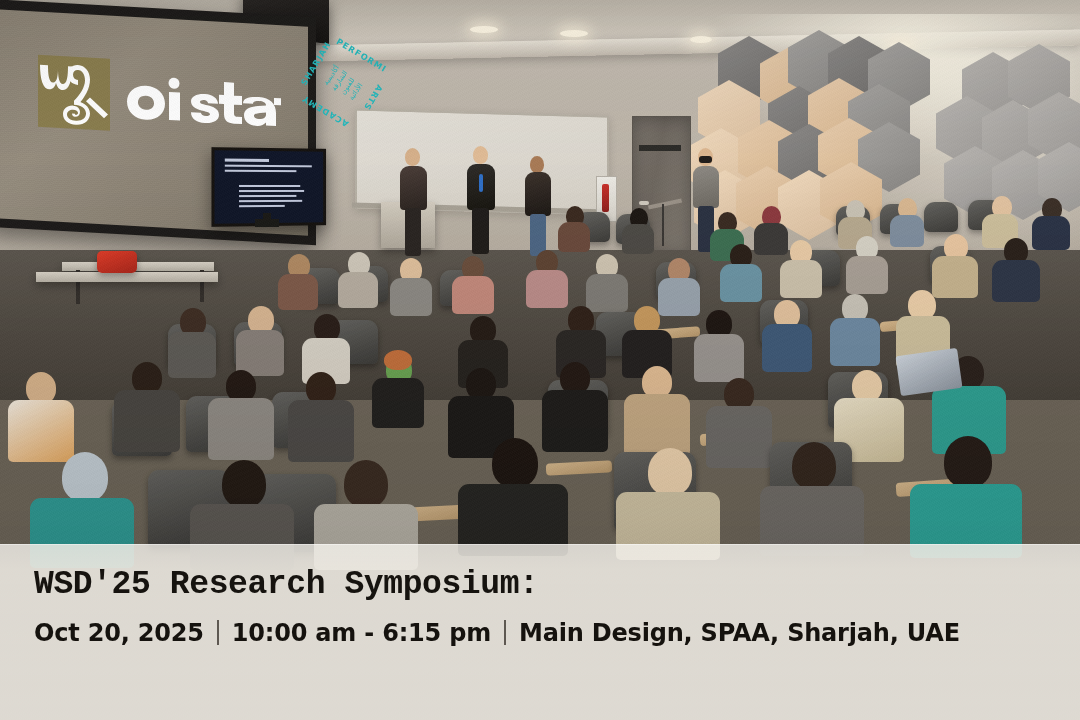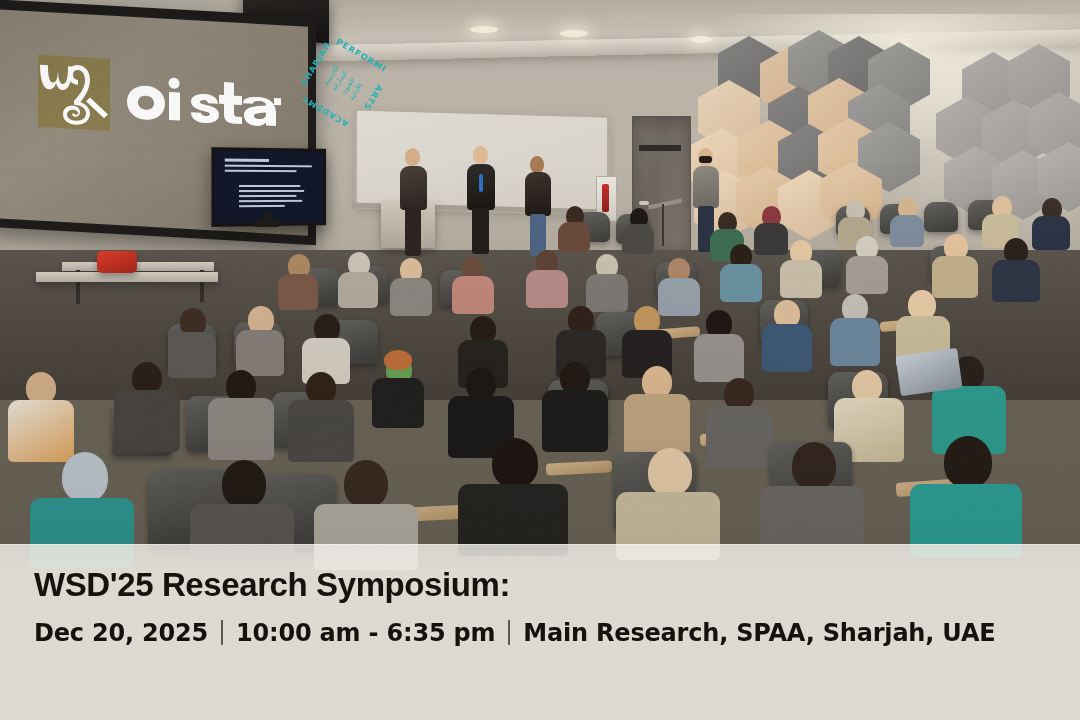--- a/index.html
+++ b/index.html
@@ -213,21 +213,21 @@
     backdrop-filter:saturate(.55) brightness(1.12);
     -webkit-backdrop-filter:saturate(.55) brightness(1.12);
     padding:22px 34px 0 34px;
     box-sizing:border-box;
   }
   .banner-top-rule{
     position:absolute;left:0;right:0;top:0;height:1px;
     background:rgba(255,255,255,.42);
   }
   .title{
-    font-family:Liberation Sans, sans-serif;
+    font-family:Liberation Mono, monospace;
     font-weight:bold;
     font-size:33px;
     line-height:1.17;
     letter-spacing:-.4px;
     color:#16130f;
     margin:0;
     white-space:nowrap;
   }
   .title .l2{display:block;font-size:34px;letter-spacing:-.7px;}
   .meta{
@@ -561,21 +561,21 @@
   </div>
 
   <div class="banner">
     <div class="banner-top-rule"></div>
 
     <h1 class="title">
       <span>WSD'25 Research Symposium:</span>
     </h1>
 
     <div class="meta">
-      <span>Dec 20, 2025</span>
+      <span>Oct 20, 2025</span>
       <span class="sep"></span>
-      <span>10:00 am - 6:35 pm</span>
+      <span>10:00 am - 6:15 pm</span>
       <span class="sep"></span>
-      <span>Main Research, SPAA, Sharjah, UAE</span>
+      <span>Main Design, SPAA, Sharjah, UAE</span>
     </div>
   </div>
 
 </div>
 
 </body></html>

